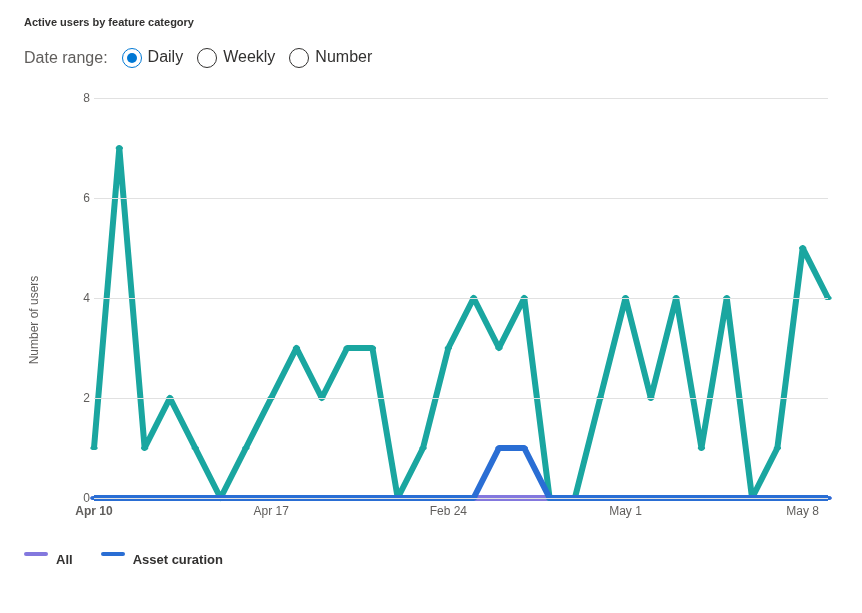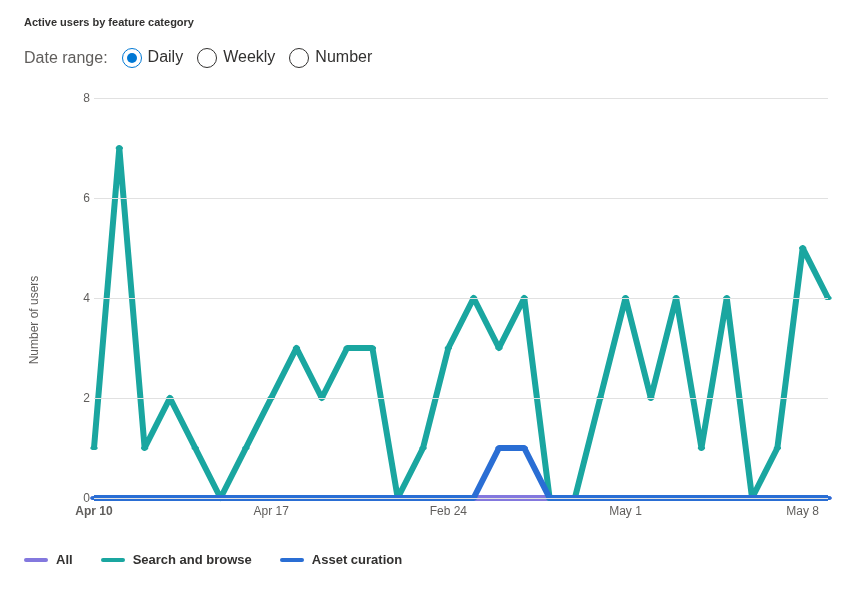--- a/index.html
+++ b/index.html
@@ -100,21 +100,21 @@
   }
   .legend {
     display: flex;
     gap: 28px;
     margin-top: 24px;
     font-size: 13px;
     font-weight: 600;
     color: #323130;
     align-items: center;
   }
-  .legend-item { display: inline-flex; align-items: center; gap: 8px; }
+  .legend-item { display: inline-flex; gap: 8px; }
   .swatch { width: 24px; height: 4px; border-radius: 2px; }
 </style>
 </head>
 <body>
 
 <h2 class="title">Active users by feature category</h2>
 
 <div class="range-row">
   <span class="range-label">Date range:</span>
 
@@ -251,20 +251,16 @@
       <div class="xtick" style="left: 96.5517%;">May 8</div>
     </div>
 </div>
 
 <div class="legend">
   <span class="legend-item">
     <span class="swatch" style="background:#8378de"></span>
     <span>All</span>
   </span>
   <span class="legend-item">
-    <span class="swatch" style="background:#1aa6a0"></span>
-    <span>Search and browse</span>
-  </span>
-  <span class="legend-item">
     <span class="swatch" style="background:#2a6ed4"></span>
     <span>Asset curation</span>
   </span>
 </div>
 
 </body></html>

